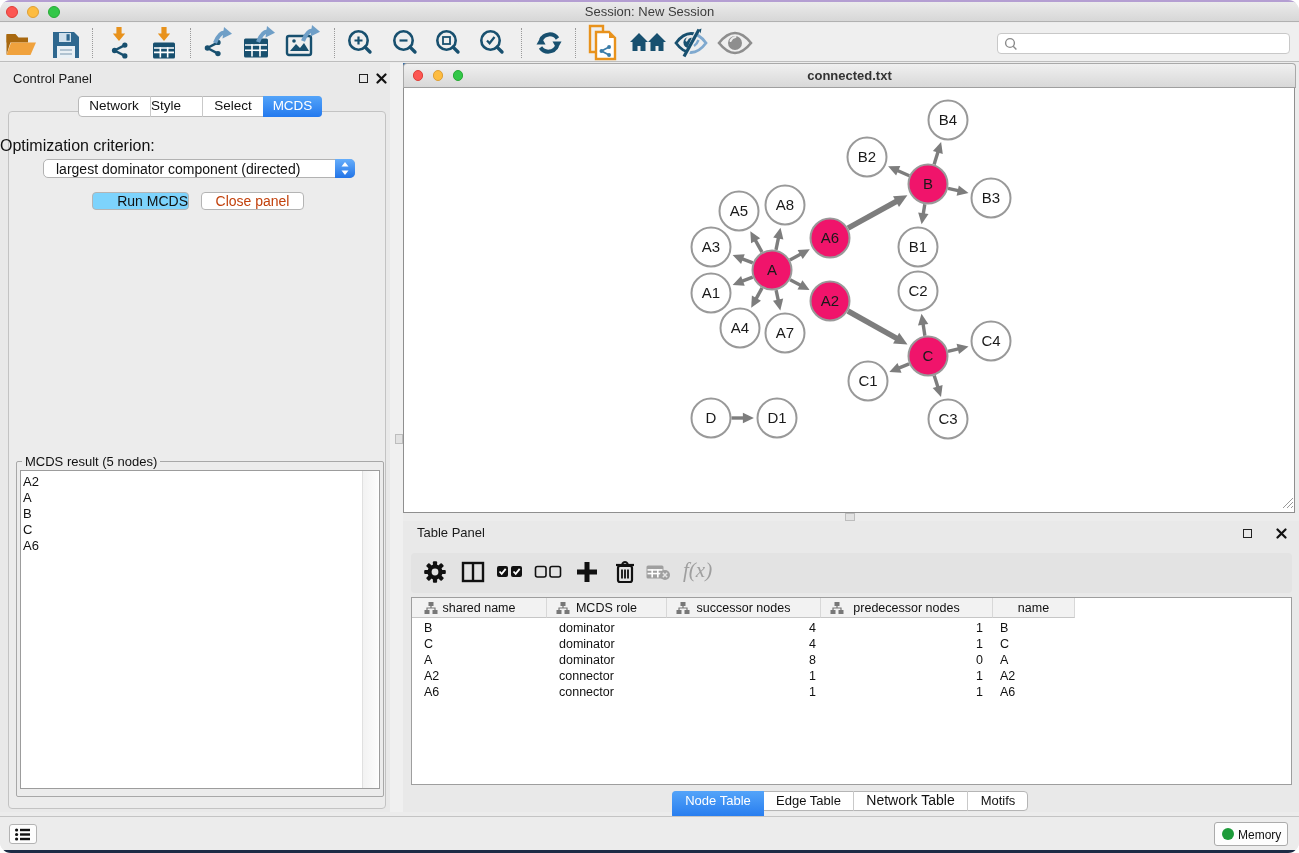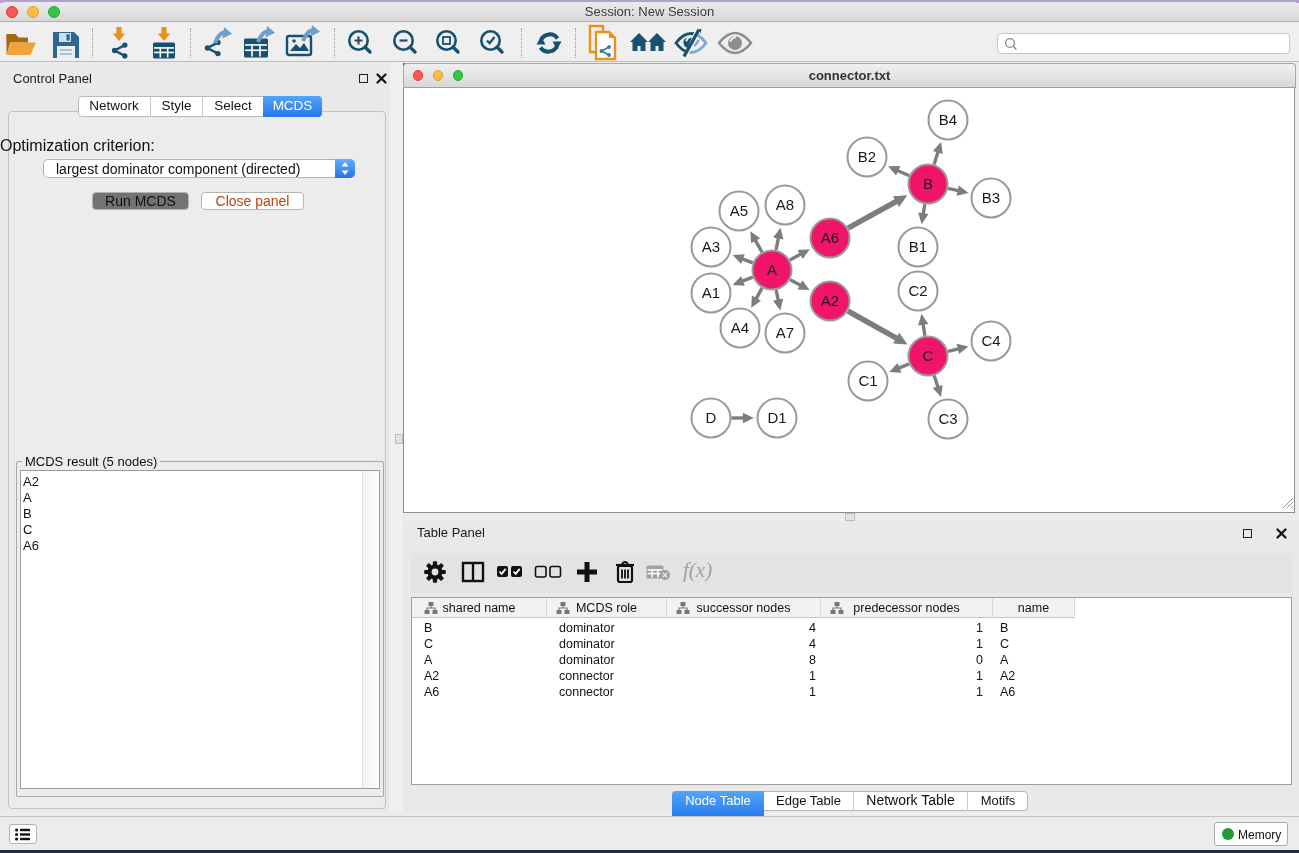--- a/index.html
+++ b/index.html
@@ -1,16 +1,16 @@
 <!DOCTYPE html>
 <html><head><meta charset="utf-8">
 <style>
 * { margin:0; padding:0; box-sizing:border-box; }
 body { font-family:"Liberation Sans", sans-serif; }
-#root { position:relative; width:1299px; height:853px; background:#ececec; overflow:hidden; }
+#root { position:relative; width:1299px; height:853px; background:#ececec; overflow:hidden;border-radius:11px; }
 .abs { position:absolute; }
 </style></head>
 <body>
 <div id="root">
 
 <div class="abs" style="left:0;top:0;width:1299px;height:3px;background:#b49ed2"></div>
 <div class="abs" style="left:0;top:2px;width:1299px;height:20px;background:linear-gradient(#ebebeb,#d7d7d7);border-bottom:1px solid #b1b1b1;border-radius:5px 5px 0 0"></div>
 <div class="abs" style="left:6px;top:6px;width:12px;height:12px;border-radius:50%;background:#fc5753;border:0.5px solid #df3e38"></div>
 <div class="abs" style="left:27px;top:6px;width:12px;height:12px;border-radius:50%;background:#fdbc40;border:0.5px solid #de9f34"></div>
 <div class="abs" style="left:48px;top:6px;width:12px;height:12px;border-radius:50%;background:#33c748;border:0.5px solid #27aa35"></div>
@@ -158,52 +158,52 @@
 <div class="abs" style="left:13px;top:71px;font-size:13px;color:#1a1a1a">Control Panel</div>
 <div class="abs" style="left:359px;top:74px;width:9px;height:9px;border:1.5px solid #222"></div>
 <svg class="abs" style="left:376px;top:73px" width="11" height="11" viewBox="0 0 11 11">
       <path d="M1.5 1.5 L9.5 9.5 M9.5 1.5 L1.5 9.5" stroke="#111" stroke-width="2.2" stroke-linecap="round"></path>
     </svg>
 
 <div class="abs" style="left:8px;top:111px;width:378px;height:698px;background:#ececec;border:1px solid #c3c3c3;border-radius:4px"></div>
 
 <div class="abs" style="left:78px;top:96px;width:244px;height:21px;background:#fff;border:1px solid #b9b9b9;border-radius:4px;"></div>
 <div class="abs" style="left:78px;top:96px;width:73px;height:21px;font-size:13.5px;text-align:center;line-height:20px;color:#111;border-right:1px solid #c9c9c9">Network</div>
-<div class="abs" style="left:151px;top:96px;width:52px;height:21px;font-size:13.5px;text-align:center;line-height:20px;color:#111;border-right:1px solid #c9c9c9">Style</div>
+<div class="abs" style="left:151px;top:96px;width:52px;height:21px;font-size:13.5px;line-height:20px;color:#111;border-right:1px solid #c9c9c9">Style</div>
 <div class="abs" style="left:203px;top:96px;width:60px;height:21px;font-size:13.5px;text-align:center;line-height:20px;color:#111">Select</div>
 <div class="abs" style="left:263px;top:96px;width:59px;height:21px;background:linear-gradient(#54a4f9,#2379ee);border-radius:0 4px 4px 0;font-size:13.5px;text-align:center;line-height:20px;color:#fff">MCDS</div>
 
 <div class="abs" style="left:0px;top:137px;width:397px;text-align:left;font-size:16px;color:#111">Optimization criterion:</div>
 
 <div class="abs" style="left:43px;top:159px;width:312px;height:19px;background:#fff;border:1px solid #b2b2b2;border-radius:5px"></div>
 <div class="abs" style="left:335px;top:159px;width:20px;height:19px;background:linear-gradient(#66aefb,#2274e7);border-radius:0 5px 5px 0"></div>
 <svg class="abs" style="left:339px;top:161px" width="12" height="15" viewBox="0 0 12 15">
       <path d="M6 1 L9.5 5.5 h-7 Z" fill="#fff"></path>
       <path d="M6 14 L2.5 9.5 h7 Z" fill="#fff"></path>
     </svg>
 <div class="abs" style="left:56px;top:161px;font-size:14px;color:#111">largest dominator component (directed)</div>
 
-<div class="abs" style="left:92px;top:192px;width:97px;height:18px;background:#737373;border:1px solid #b4b4b4;border-radius:4px;text-align:center;font-size:14px;line-height:17px;color:#111">Run MCDS</div>
+<div class="abs" style="left:92px;top:192px;width:97px;height:18px;background:#7dd3fc;border:1px solid #b4b4b4;border-radius:4px;text-align:right;font-size:14px;line-height:17px;color:#111">Run MCDS</div>
 <div class="abs" style="left:201px;top:192px;width:103px;height:18px;background:#fff;border:1px solid #b4b4b4;border-radius:4px;text-align:center;font-size:14px;line-height:17px;color:#c2410c">Close panel</div>
 
 <div class="abs" style="left:16px;top:461px;width:368px;height:336px;border:1px solid #a8a8a8;border-radius:2px"></div>
 <div class="abs" style="left:22px;top:454px;background:#ececec;padding:0 3px;font-size:13px;color:#111">MCDS result (5 nodes)</div>
 <div class="abs" style="left:20px;top:470px;width:360px;height:319px;background:#fff;border:1px solid #9c9c9c"></div>
 <div class="abs" style="left:362px;top:471px;width:16px;height:317px;background:linear-gradient(to right,#f2f2f2,#fcfcfc);border-left:1px solid #e0e0e0"></div>
 <div class="abs" style="left:23px;top:474px;font-size:13px;line-height:16px;color:#111">A2<br>A<br>B<br>C<br>A6</div>
 
 <div class="abs" style="left:390px;top:63px;width:13px;height:749px;background:#f0f0f0"></div>
 <div class="abs" style="left:395px;top:434px;width:8px;height:10px;background:#e2e2e2;border:1px solid #bdbdbd"></div>
 
 <div class="abs" style="left:403px;top:63px;width:10px;height:10px;background:#3a6ea5"></div>
 <div class="abs" style="left:403px;top:63px;width:893px;height:25px;background:linear-gradient(#f0f0f0,#d8d8d8);border:1px solid #a9a9a9;border-bottom:1px solid #9f9f9f;border-radius:4px 4px 0 0"></div>
 <div class="abs" style="left:412.5px;top:70px;width:10.5px;height:10.5px;border-radius:50%;background:#fc5753;border:0.5px solid #df3e38"></div>
 <div class="abs" style="left:432.5px;top:70px;width:10.5px;height:10.5px;border-radius:50%;background:#fdbc40;border:0.5px solid #de9f34"></div>
 <div class="abs" style="left:452.5px;top:70px;width:10.5px;height:10.5px;border-radius:50%;background:#33c748;border:0.5px solid #27aa35"></div>
-<div class="abs" style="left:403px;top:68px;width:893px;text-align:center;font-size:13px;font-weight:bold;color:#333">connector.txt</div>
+<div class="abs" style="left:403px;top:68px;width:893px;text-align:center;font-size:13px;font-weight:bold;color:#333">connected.txt</div>
 <div class="abs" style="left:403px;top:88px;width:892px;height:425px;background:#fff;border:1px solid #8f8f8f;border-top:none"></div>
 <svg style="position:absolute;left:404px;top:88px" width="890" height="425" viewBox="404 88 890 425" font-family="Liberation Sans, sans-serif">
 <line x1="752.8" y1="277.2" x2="740.3" y2="281.9" stroke="#7d7d7d" stroke-width="3.4"></line>
 <polygon points="732.6,284.9 741.1,276.1 744.7,285.8" fill="#7d7d7d"></polygon>
 <line x1="752.8" y1="262.8" x2="740.3" y2="258.1" stroke="#7d7d7d" stroke-width="3.4"></line>
 <polygon points="732.6,255.1 744.7,254.2 741.1,263.9" fill="#7d7d7d"></polygon>
 <line x1="762.1" y1="287.9" x2="755.1" y2="300.6" stroke="#7d7d7d" stroke-width="3.4"></line>
 <polygon points="751.2,307.8 751.9,295.6 761.0,300.7" fill="#7d7d7d"></polygon>
 <line x1="762.0" y1="252.1" x2="754.3" y2="238.4" stroke="#7d7d7d" stroke-width="3.4"></line>
 <polygon points="750.3,231.2 760.2,238.2 751.1,243.3" fill="#7d7d7d"></polygon>

